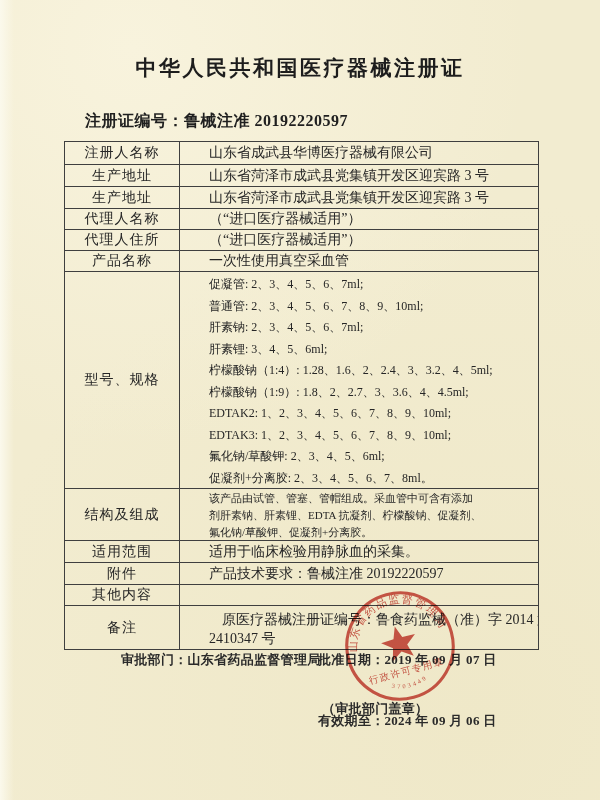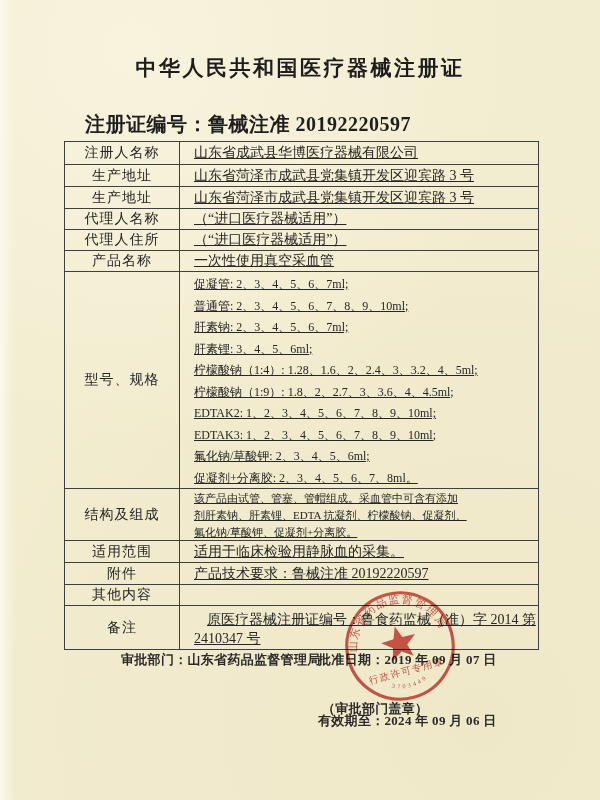--- a/index.html
+++ b/index.html
@@ -23,36 +23,36 @@
       radial-gradient(circle at 80% 90%, #efe8c8 0%, rgba(239,232,200,0) 60%),
       var(--paper);
   }
   .doc-title{
     position:absolute;top:54px;left:0;right:0;margin:0;
     text-align:center;font-size:21px;font-weight:700;letter-spacing:2.5px;
     color:#1d1d1d;
   }
   .cert-line{
     position:absolute;left:85px;top:111px;
-    font-size:20px;font-weight:700;letter-spacing:.5px;color:#1f1f1f;
+    font-size:16px;font-weight:700;letter-spacing:.5px;color:#1f1f1f;
   }
   .cert-table{
     position:absolute;left:64px;top:141px;width:475px;
     border:1px solid var(--line);
     box-sizing:border-box;
   }
   .row{display:flex;box-sizing:border-box;overflow:hidden;}
   .row + .row{border-top:1px solid var(--line);}
   .lbl{
     width:114px;flex:0 0 114px;display:flex;align-items:center;justify-content:center;
     font-size:14px;letter-spacing:1px;text-align:center;box-sizing:border-box;
   }
   .val{
     flex:1;border-left:1px solid var(--line);
-    padding:0 6px 0 14px;font-size:14px;box-sizing:border-box;overflow:hidden;text-decoration:underline;
+    padding:0 6px 0 29px;font-size:14px;box-sizing:border-box;overflow:hidden;
   }
   .val.single{display:flex;align-items:center;}
   .val.spec{line-height:21.5px;padding-top:2px;white-space:nowrap;font-size:12px;}
   .val.comp{line-height:17px;padding-top:1px;white-space:nowrap;font-size:11px;}
   .val.remark{line-height:19px;padding-top:4px;text-indent:13px;white-space:nowrap;}
   .footer-text{position:absolute;font-size:13px;font-weight:600;letter-spacing:.3px;color:#2a2a2a;}
   .f-dept{left:93px;top:651px;margin-left:28px;}
   .f-date{left:318px;top:651px;}
   .f-valid{left:318px;top:712px;}
   .f-note{left:322px;top:700px;font-weight:600;}

